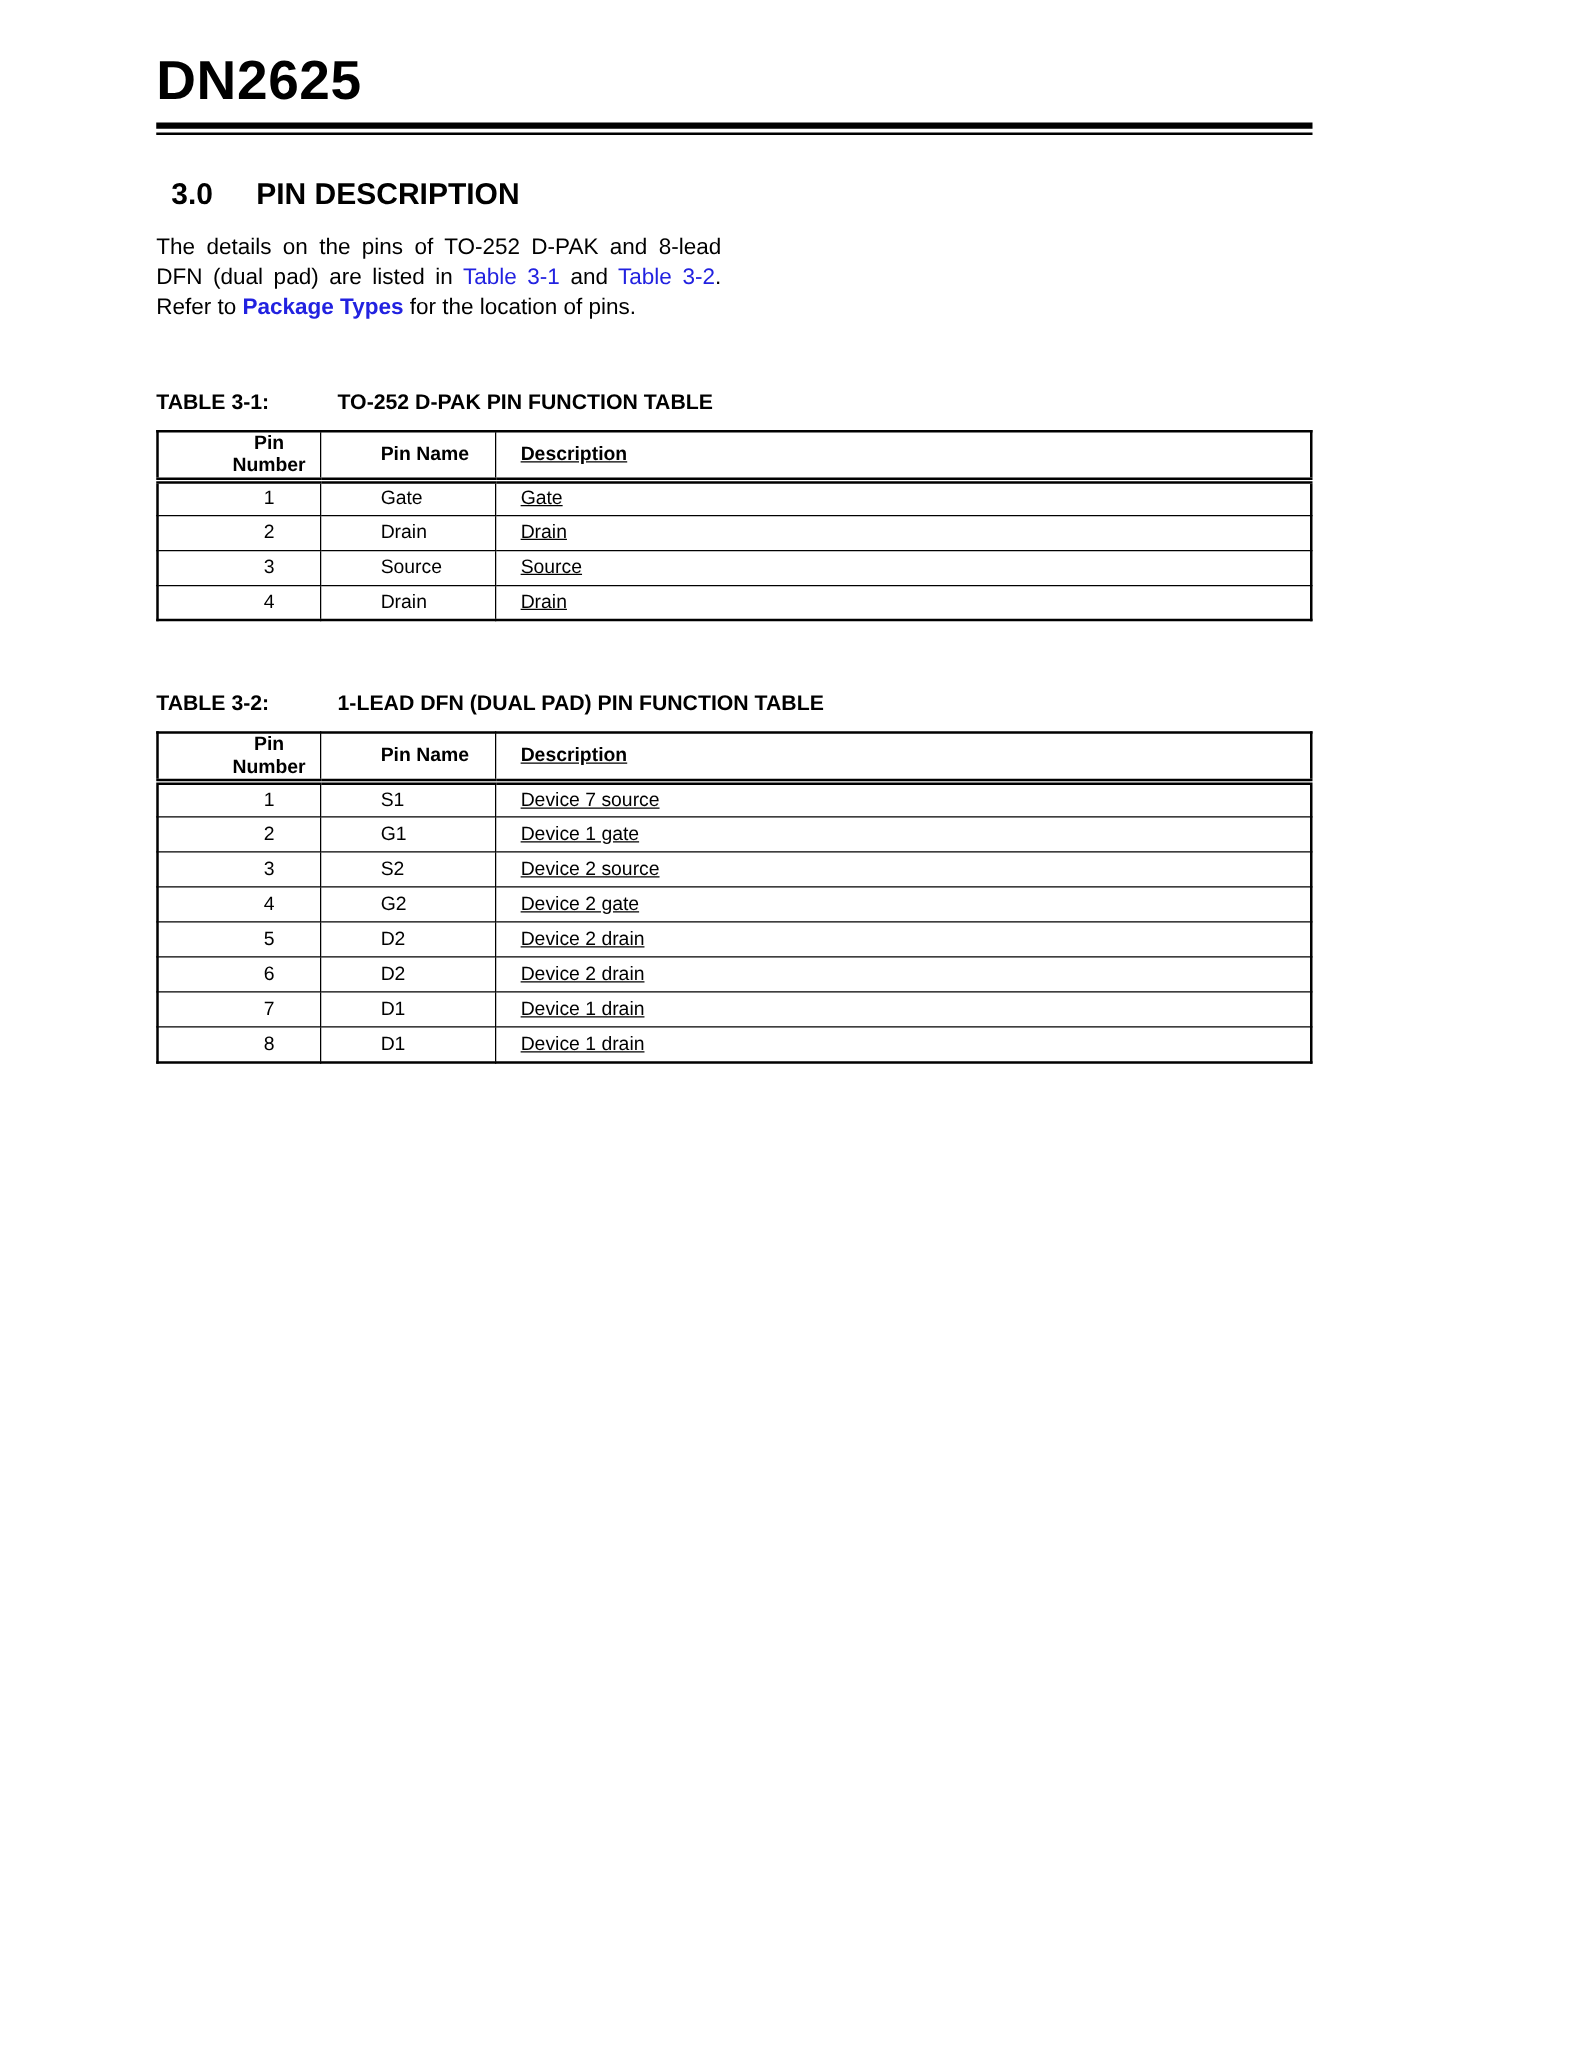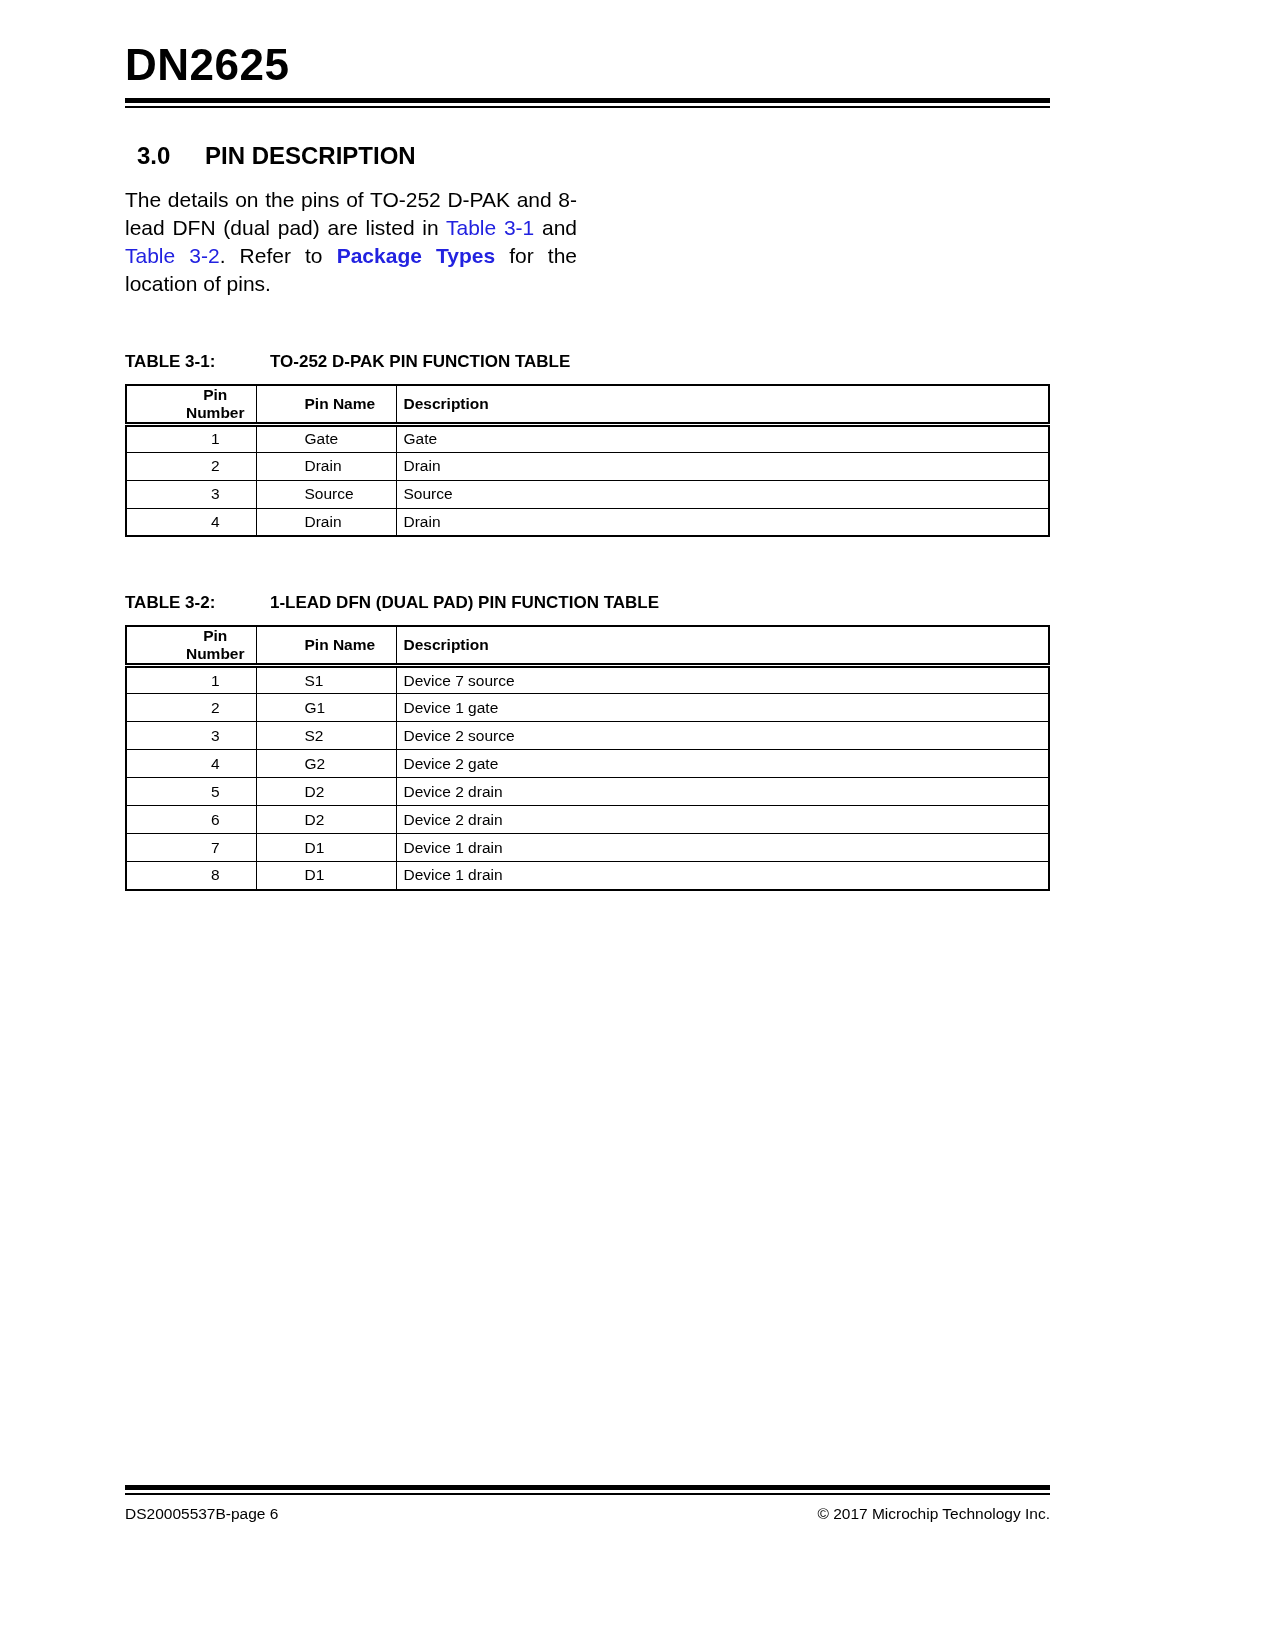--- a/index.html
+++ b/index.html
@@ -34,21 +34,21 @@
     margin-top:34px;
     font-size:24px;
     font-weight:bold;
     margin-left:12px;
   }
   .section-heading .sec-num { display:inline-block; width:68px; }
 
   .intro {
     margin-top:16px;
     width:452px;
-    font-size:21px;
+    font-size:18px;
     line-height:1.33;
     text-align:justify;
   }
   .doc-link { text-decoration:none; cursor:pointer; }
   .doc-link.bold { font-weight:bold; }
 
   .table-caption {
     margin-top:54px;
     font-size:17px;
     font-weight:bold;
@@ -71,21 +71,21 @@
   }
   table.pin-table th {
     height:34px;
     font-weight:bold;
     text-align:center;
     border-bottom:5px double #000;
   }
   table.pin-table td { height:28px; }
   table.pin-table .c0 { width:130px; text-align:center; }
   table.pin-table .c1 { width:140px; text-align:left; }
-  table.pin-table .c2 { text-align:left; padding-left:7px; }
+  table.pin-table .c2 { text-align:left; padding-left:20px;text-decoration:underline; }
 
   .footer {
     position:absolute;
     left:125px;
     top:1485px;
     width:925px;
   }
   .footer-text {
     margin-top:10px;
     display:flex;
@@ -211,23 +211,13 @@
           <tr>
             <td class="c0">8</td>
             <td class="c1">D1</td>
             <td class="c2">Device 1 drain</td>
           </tr>
         </tbody>
     </table>
 
   </div>
 
-  <div class="footer">
-    <div class="rule" style="margin-top:0;">
-      <div class="thick"></div>
-      <div class="thin"></div>
-    </div>
-    <div class="footer-text">
-      <span>DS20005537B-page 6</span>
-      <span>© 2017 Microchip Technology Inc.</span>
-    </div>
-  </div>
 </div>
 
 </body></html>

